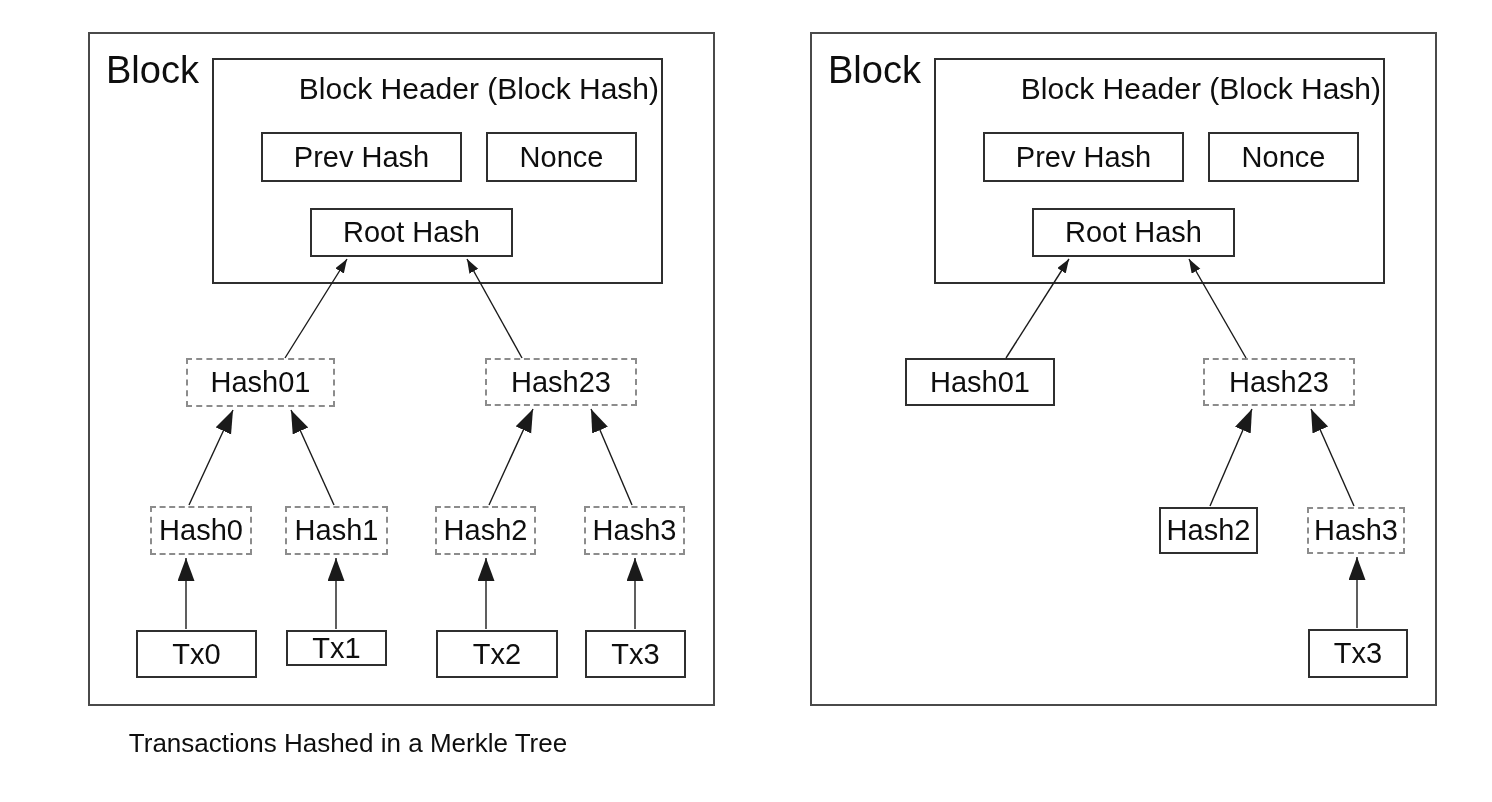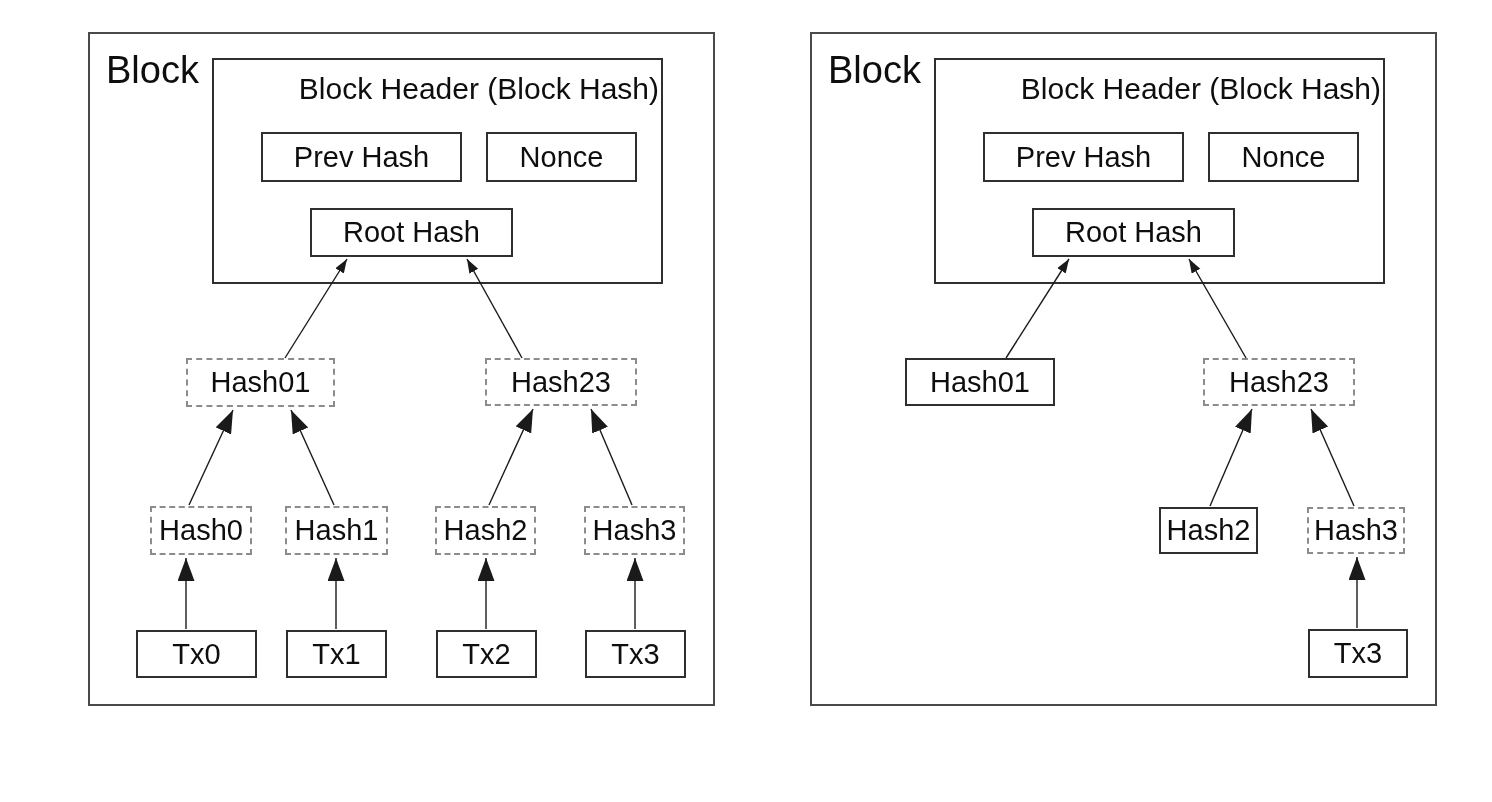--- a/index.html
+++ b/index.html
@@ -39,39 +39,40 @@
 </style>
 </head>
 <body>
 
 <div class="canvas">
 
   <div class="frame outer pos-outer-0"></div>
   <div class="text block-label pos-blocklabel-0">Block</div>
   <div class="frame header pos-header-0"></div>
   <div class="text header-title pos-title-0">Block Header (Block Hash)</div>
+  <div class="text caption pos-caption-0">Transactions Hashed in a Merkle Tree</div>
 
   <div class="frame outer pos-outer-1"></div>
   <div class="text block-label pos-blocklabel-1">Block</div>
   <div class="frame header pos-header-1"></div>
   <div class="text header-title pos-title-1">Block Header (Block Hash)</div>
 
   <div id="boxes">
       <div class="box solid" style="left: 261px; top: 132px; width: 201px; height: 50px;">Prev Hash</div>
       <div class="box solid" style="left: 486px; top: 132px; width: 151px; height: 50px;">Nonce</div>
       <div class="box solid" style="left: 310px; top: 208px; width: 203px; height: 49px;">Root Hash</div>
       <div class="box dashed" style="left: 186px; top: 358px; width: 149px; height: 49px;">Hash01</div>
       <div class="box dashed" style="left: 485px; top: 358px; width: 152px; height: 48px;">Hash23</div>
       <div class="box dashed" style="left: 150px; top: 506px; width: 102px; height: 49px;">Hash0</div>
       <div class="box dashed" style="left: 285px; top: 506px; width: 103px; height: 49px;">Hash1</div>
       <div class="box dashed" style="left: 435px; top: 506px; width: 101px; height: 49px;">Hash2</div>
       <div class="box dashed" style="left: 584px; top: 506px; width: 101px; height: 49px;">Hash3</div>
       <div class="box solid" style="left: 136px; top: 630px; width: 121px; height: 48px;">Tx0</div>
-      <div class="box solid" style="left: 286px; top: 630px; width: 101px; height: 48px;">Tx1</div>
-      <div class="box solid" style="left: 436px; top: 630px; width: 101px; height: 48px;">Tx2</div>
+      <div class="box solid" style="left: 286px; top: 630px; width: 101px; height: 36px;">Tx1</div>
+      <div class="box solid" style="left: 436px; top: 630px; width: 122px; height: 48px;">Tx2</div>
       <div class="box solid" style="left: 585px; top: 630px; width: 101px; height: 48px;">Tx3</div>
       <div class="box solid" style="left: 983px; top: 132px; width: 201px; height: 50px;">Prev Hash</div>
       <div class="box solid" style="left: 1208px; top: 132px; width: 151px; height: 50px;">Nonce</div>
       <div class="box solid" style="left: 1032px; top: 208px; width: 203px; height: 49px;">Root Hash</div>
       <div class="box solid" style="left: 905px; top: 358px; width: 150px; height: 48px;">Hash01</div>
       <div class="box dashed" style="left: 1203px; top: 358px; width: 152px; height: 48px;">Hash23</div>
       <div class="box solid" style="left: 1159px; top: 507px; width: 99px; height: 47px;">Hash2</div>
       <div class="box dashed" style="left: 1307px; top: 507px; width: 98px; height: 47px;">Hash3</div>
       <div class="box solid" style="left: 1308px; top: 629px; width: 100px; height: 49px;">Tx3</div>
     </div>

